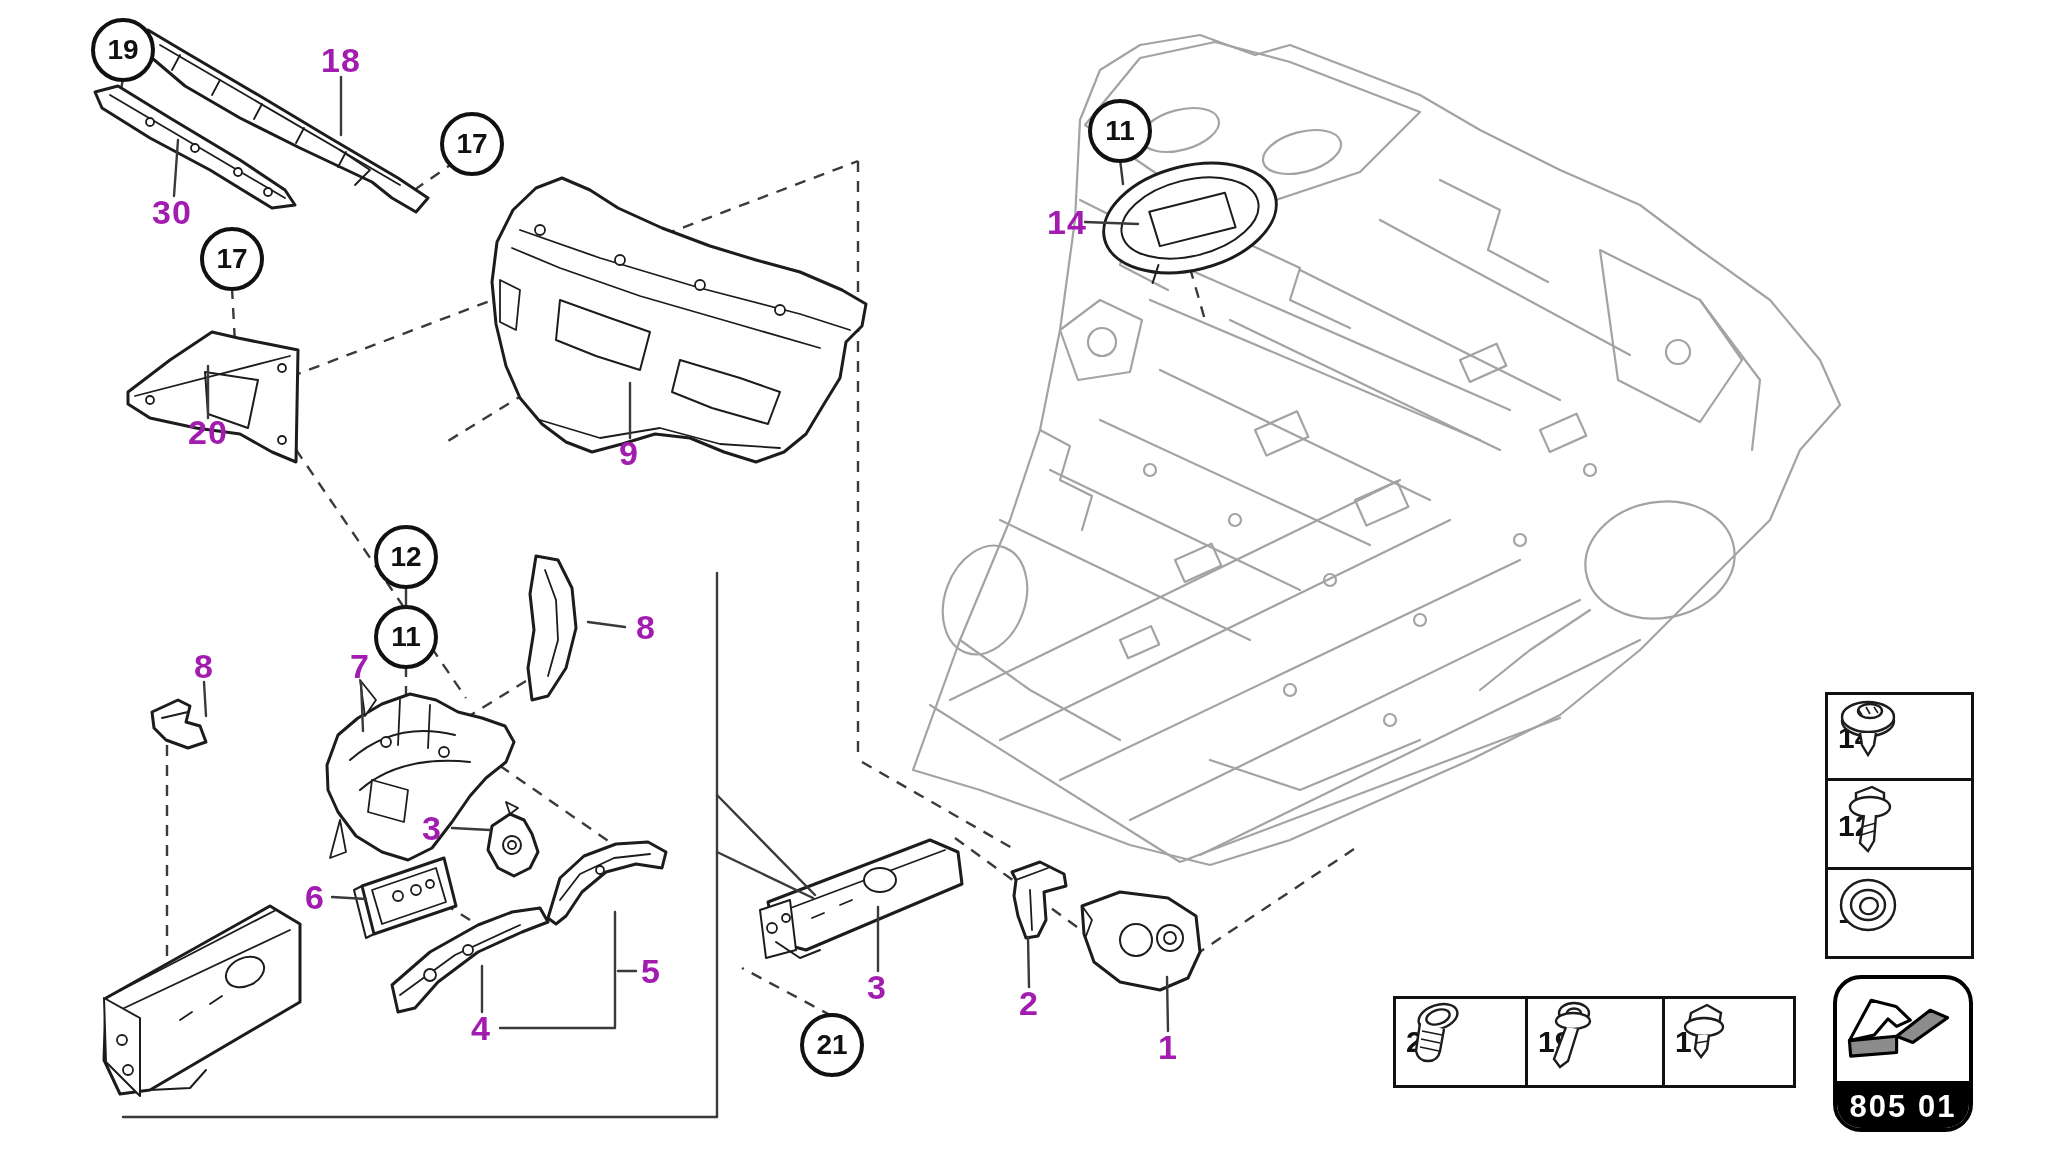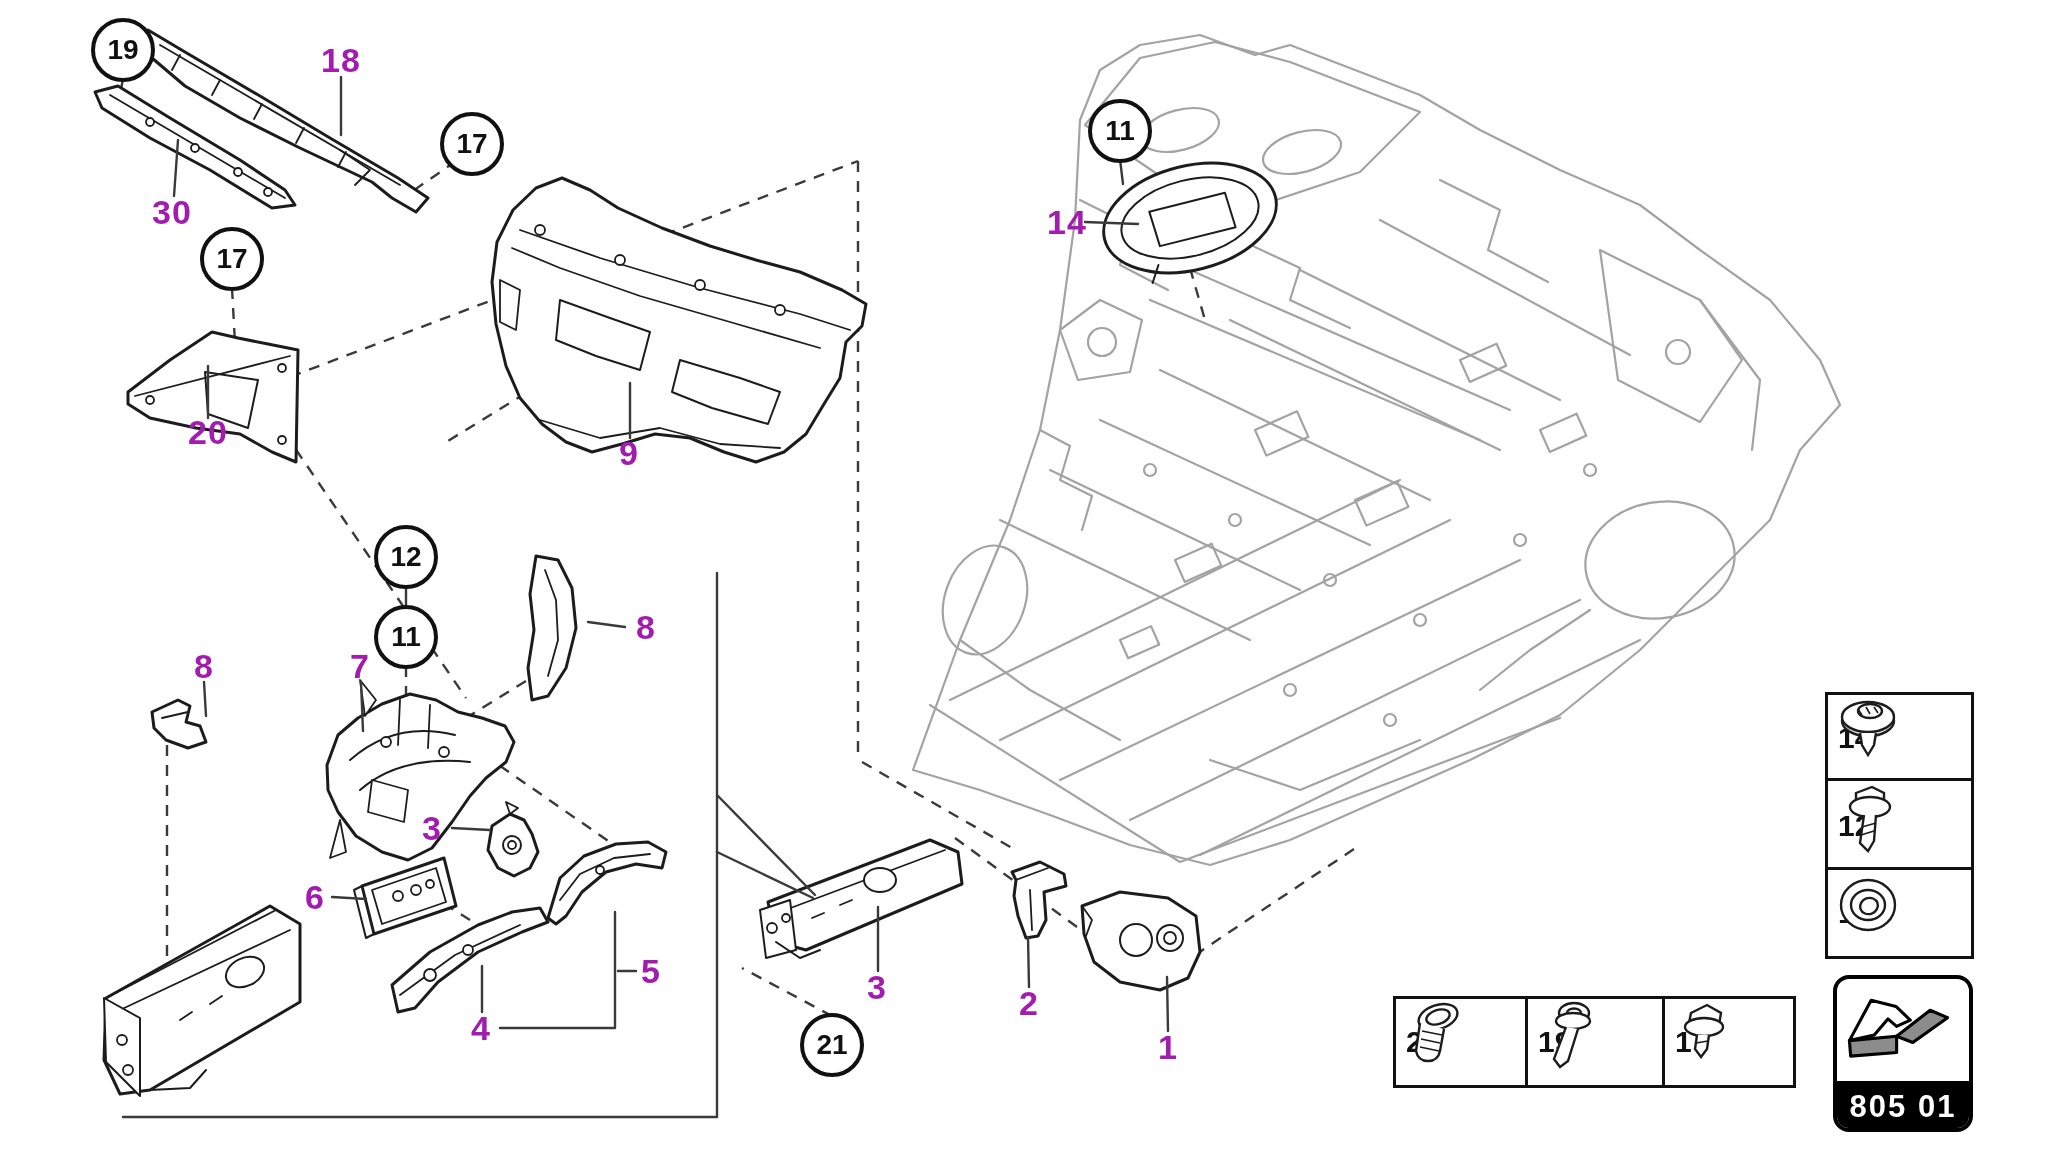--- a/index.html
+++ b/index.html
@@ -8,21 +8,21 @@
   svg{position:absolute;left:0;top:0;}
   .callout-plain{position:absolute;transform:translate(-50%,-50%);font-weight:bold;
                  font-size:34px;color:#a21caf;letter-spacing:1px;}
   .callout-circle{position:absolute;transform:translate(-50%,-50%);width:56px;height:56px;
                   border:4px solid #111;border-radius:50%;background:#fff;display:flex;
                   align-items:center;justify-content:center;font-weight:bold;font-size:28px;color:#111;}
   .legend-box{position:absolute;border:3px solid #111;background:#fff;display:flex;align-items:center;}
   .legend-num{font-weight:bold;font-size:30px;color:#111;padding-left:10px;}
   .legend-icon{flex:1;display:flex;align-items:center;justify-content:center;}
   #badge{position:absolute;left:1833px;top:975px;width:140px;height:157px;border:4px solid #000;
-         border-radius:16px;background:#fff;box-sizing:border-box;overflow:hidden;}
+         border-radius:28px;background:#fff;box-sizing:border-box;overflow:hidden;}
   #badge .arrow-area{height:102px;display:flex;align-items:center;justify-content:center;}
   #badge .code-bar{height:51px;background:#000;color:#fff;display:flex;align-items:center;
                    justify-content:center;font-weight:bold;font-size:31px;letter-spacing:2px;}
 </style>
 </head>
 <body>
 
 <div id="canvas">
 
 <svg width="2048" height="1176" viewBox="0 0 2048 1176">

